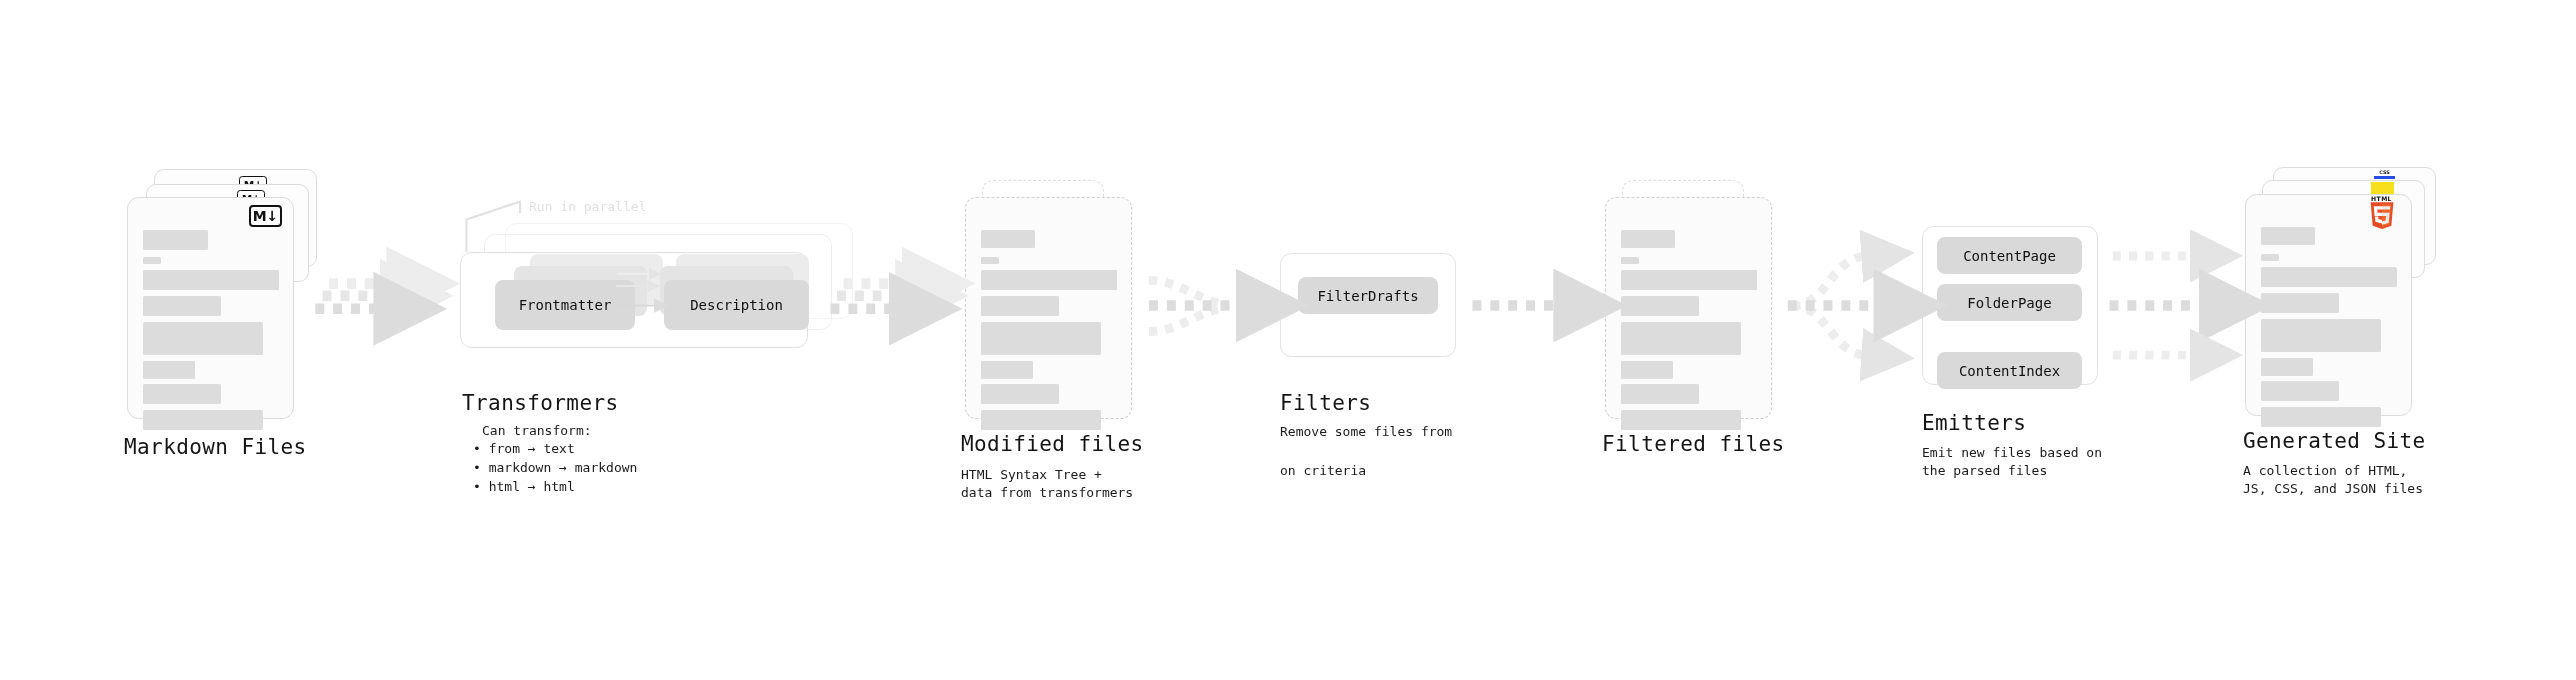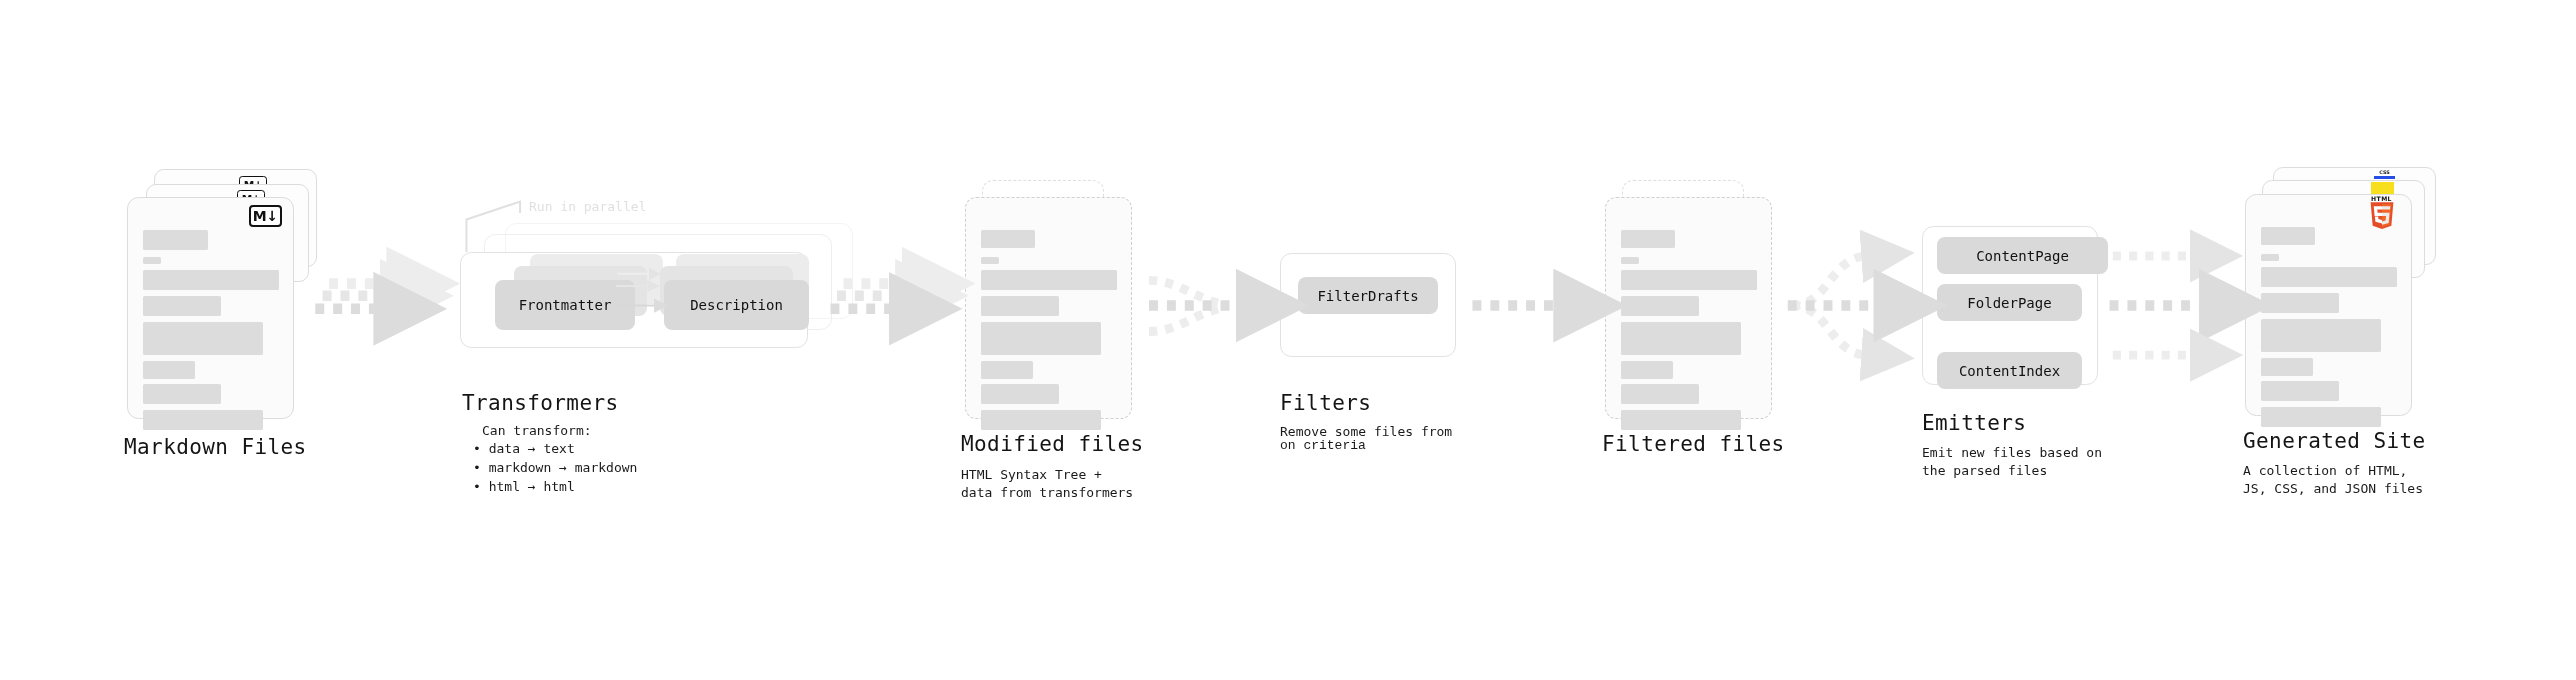--- a/index.html
+++ b/index.html
@@ -177,21 +177,21 @@
     <div class="pill fade1" style="left:514px; top:266px; width:133px; height:50px;">Frontmatter</div>
     <div class="pill fade1" style="left:660px; top:266px; width:133px; height:50px;">Description</div>
 
     <div class="pill" style="left:495px; top:280px; width:140px; height:50px;">Frontmatter</div>
     <div class="pill" style="left:664px; top:280px; width:145px; height:50px;">Description</div>
 
     <div class="parallel-label" style="left:529px; top:199px;">Run in parallel</div>
 
     <div class="title" style="left:462px; top:391px;">Transformers</div>
     <div class="sub" style="left:482px; top:422px;">Can transform:</div>
-    <div class="sub" style="left:473px; top:440px;">• data → text</div>
+    <div class="sub" style="left:473px; top:440px;">• from → text</div>
     <div class="sub" style="left:473px; top:459px;">• markdown → markdown</div>
     <div class="sub" style="left:473px; top:478px;">• html → html</div>
   </div>
 
   <div>
     <div class="doc dashed-ghost" style="left:982px; top:180px; width:122px; height:65px;"></div>
     <div class="doc dashed" style="left:965px; top:197px; width:167px; height:222px;">
       <div class="bar" style="left:14.6px; top:32px; width:54px; height:18px;"></div>
       <div class="bar" style="left:14.6px; top:59px; width:18.7px; height:6.5px;"></div>
       <div class="bar" style="left:14.6px; top:72px; width:136px; height:20.3px;"></div>
@@ -204,41 +204,41 @@
     <div class="title" style="left:961px; top:432px;">Modified files</div>
     <div class="sub" style="left:961px; top:466px;text-align:center;">HTML Syntax Tree +</div>
     <div class="sub" style="left:961px; top:484px;">data from transformers</div>
   </div>
 
   <div>
     <div class="groupbox" style="left:1280px; top:253px; width:176px; height:104px;"></div>
     <div class="pill" style="left:1298px; top:277px; width:140px; height:37px;">FilterDrafts</div>
     <div class="title" style="left:1280px; top:391px;">Filters</div>
     <div class="sub" style="left:1280px; top:423px;">Remove some files from</div>
-    <div class="sub" style="left:1280px; top:437px;font-family:Liberation Mono, monospace;">on criteria</div>
+    <div class="sub" style="left:1280px; top:462px;">on criteria</div>
   </div>
 
   <div>
     <div class="doc dashed-ghost" style="left:1622px; top:180px; width:122px; height:65px;"></div>
     <div class="doc dashed" style="left:1605px; top:197px; width:167px; height:222px;">
       <div class="bar" style="left:14.6px; top:32px; width:54px; height:18px;"></div>
       <div class="bar" style="left:14.6px; top:59px; width:18.7px; height:6.5px;"></div>
       <div class="bar" style="left:14.6px; top:72px; width:136px; height:20.3px;"></div>
       <div class="bar" style="left:14.6px; top:98px; width:78px; height:20.3px;"></div>
       <div class="bar" style="left:14.6px; top:124px; width:120px; height:32.5px;"></div>
       <div class="bar" style="left:14.6px; top:163px; width:52px; height:18px;"></div>
       <div class="bar" style="left:14.6px; top:186px; width:78px; height:20.3px;"></div>
       <div class="bar" style="left:14.6px; top:212px; width:120px; height:20.3px;"></div>
     </div>
     <div class="title" style="left:1602px; top:432px;">Filtered files</div>
   </div>
 
   <div>
     <div class="groupbox" style="left:1922px; top:226px; width:176px; height:159px;"></div>
-    <div class="pill" style="left:1937px; top:237px; width:171px; height:37px;">ContentPage</div>
+    <div class="pill" style="left:1937px; top:237px; width:145px; height:37px;">ContentPage</div>
     <div class="pill" style="left:1937px; top:284px; width:145px; height:37px;">FolderPage</div>
     <div class="pill" style="left:1937px; top:332px; width:145px; height:37px;margin-top:20px;">ContentIndex</div>
     <div class="title" style="left:1922px; top:411px;">Emitters</div>
     <div class="sub" style="left:1922px; top:444px;">Emit new files based on</div>
     <div class="sub" style="left:1922px; top:462px;">the parsed files</div>
   </div>
 
   <div>
 
     <div class="doc ghost2" style="left:2273px; top:167px; width:163px; height:98px; border-radius:9.8px;"></div>

